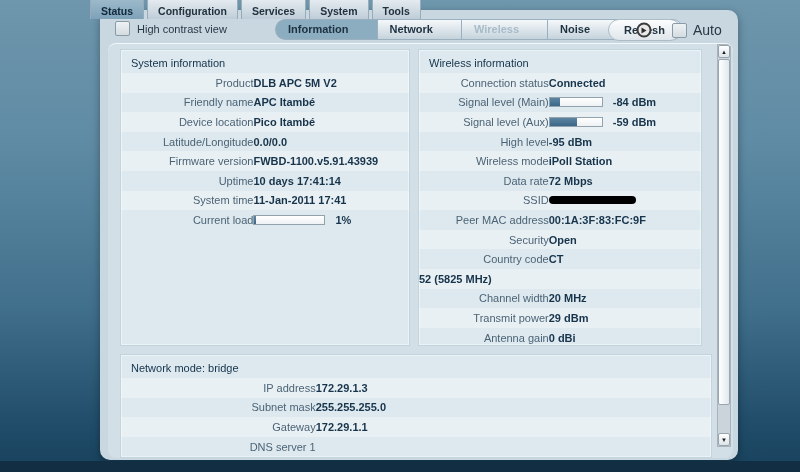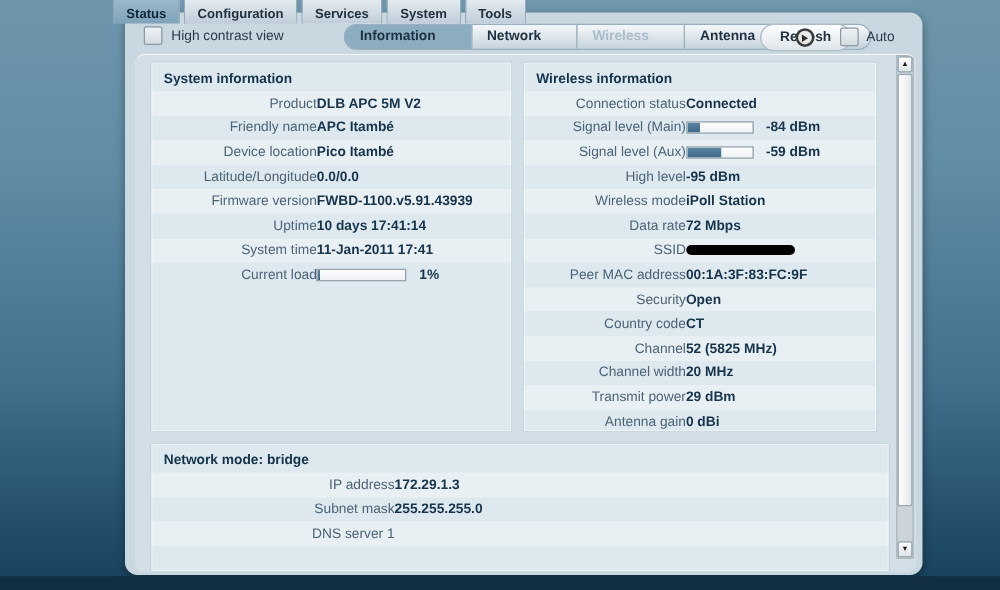--- a/index.html
+++ b/index.html
@@ -50,39 +50,39 @@
   }
   .spinner{
     position:absolute;left:50%;top:50%;transform:translate(-50%,-50%);
     width:15px;height:15px;border-radius:50%;
     background:#e9e9e9;border:2px solid #3c3c3c;box-sizing:border-box;
   }
   .spinner::after{
     content:"";position:absolute;left:3px;top:3px;
     border-left:5px solid #2e2e2e;border-top:3px solid transparent;border-bottom:3px solid transparent;
   }
-  .auto-check{position:absolute;left:572px;top:12px;display:flex;align-items:center;gap:6px;font-size:11px;color:#273845;}
+  .auto-check{position:absolute;left:572px;top:12px;display:flex;align-items:center;gap:6px;font-size:14px;color:#273845;}
 
   
   .inner{
     position:absolute;left:8px;top:33px;width:625px;height:414px;
     background:#d2dfe7;border-radius:8px;
     border-top:1px solid rgba(255,255,255,0.75);
     overflow:hidden;
   }
   .panels-top{position:absolute;left:12px;top:5px;display:flex;gap:8px;}
   .panel{
     background:#dde9ef;border:1px solid #c4d4dd;
     box-shadow:inset 0 0 0 1px rgba(255,255,255,0.45);
     box-sizing:border-box;
   }
   .panel-system{width:290px;height:297px;}
   .panel-wireless{width:284px;height:297px;}
   .panel-net{position:absolute;left:12px;top:310px;width:592px;height:104px;}
-  .panel-title{font-size:11px;font-weight:bold;color:#14334a;padding:7px 10px 4px 10px;}
+  .panel-title{font-size:11px;font-weight:normal;color:#14334a;padding:7px 10px 4px 10px;}
   .row{display:flex;align-items:center;height:19.6px;font-size:11px;}
   .row:nth-child(odd){background:rgba(255,255,255,0.33);}
   .lbl{width:46%;text-align:right;color:#4c6375;box-sizing:border-box;flex:none;}
   .val{font-weight:bold;color:#17344b;white-space:nowrap;}
   .barwrap{display:flex;align-items:center;}
   .bar-track{
     display:inline-block;height:8px;background:linear-gradient(#ffffff,#eef1f3);
     border:1px solid #93a3ad;margin-right:10px;overflow:hidden;
   }
   .panel-system .bar-track{width:70px;}
@@ -122,21 +122,21 @@
 
   <div class="hc-check">
     <span class="checkbox"></span>
     <span>High contrast view</span>
   </div>
 
   <div class="subtabs">
     <div class="subtab active">Information</div>
     <div class="subtab">Network</div>
     <div class="subtab disabled">Wireless</div>
-    <div class="subtab">Antenna</div>
+    <div class="subtab">Noise</div>
     <div class="subtab">ARP</div>
   </div>
 
   <div class="refresh-btn">
     <span>Refresh</span>
     <span class="spinner"></span>
   </div>
 
   <div class="auto-check">
     <span class="checkbox"></span>
@@ -236,21 +236,20 @@
           </div>
           <div class="row">
             <span class="lbl">Security</span>
             <span class="val">Open</span>
           </div>
           <div class="row">
             <span class="lbl">Country code</span>
             <span class="val">CT</span>
           </div>
           <div class="row">
-            <span class="lbl">Channel</span>
             <span class="val">52 (5825 MHz)</span>
           </div>
           <div class="row">
             <span class="lbl">Channel width</span>
             <span class="val">20 MHz</span>
           </div>
           <div class="row">
             <span class="lbl">Transmit power</span>
             <span class="val">29 dBm</span>
           </div>
@@ -267,20 +266,24 @@
       <div>
         <div class="row">
           <span class="lbl" style="width:33%;">IP address</span>
           <span class="val">172.29.1.3</span>
         </div>
         <div class="row">
           <span class="lbl" style="width:33%;">Subnet mask</span>
           <span class="val">255.255.255.0</span>
         </div>
         <div class="row">
+          <span class="lbl" style="width:33%;">Gateway</span>
+          <span class="val">172.29.1.1</span>
+        </div>
+        <div class="row">
           <span class="lbl" style="width:33%;">DNS server 1</span>
           <span class="val"></span>
         </div>
       </div>
     </div>
 
     <div class="scrollbar">
       <div class="scroll-btn scroll-up">
           <span>▲</span>
         </div>

